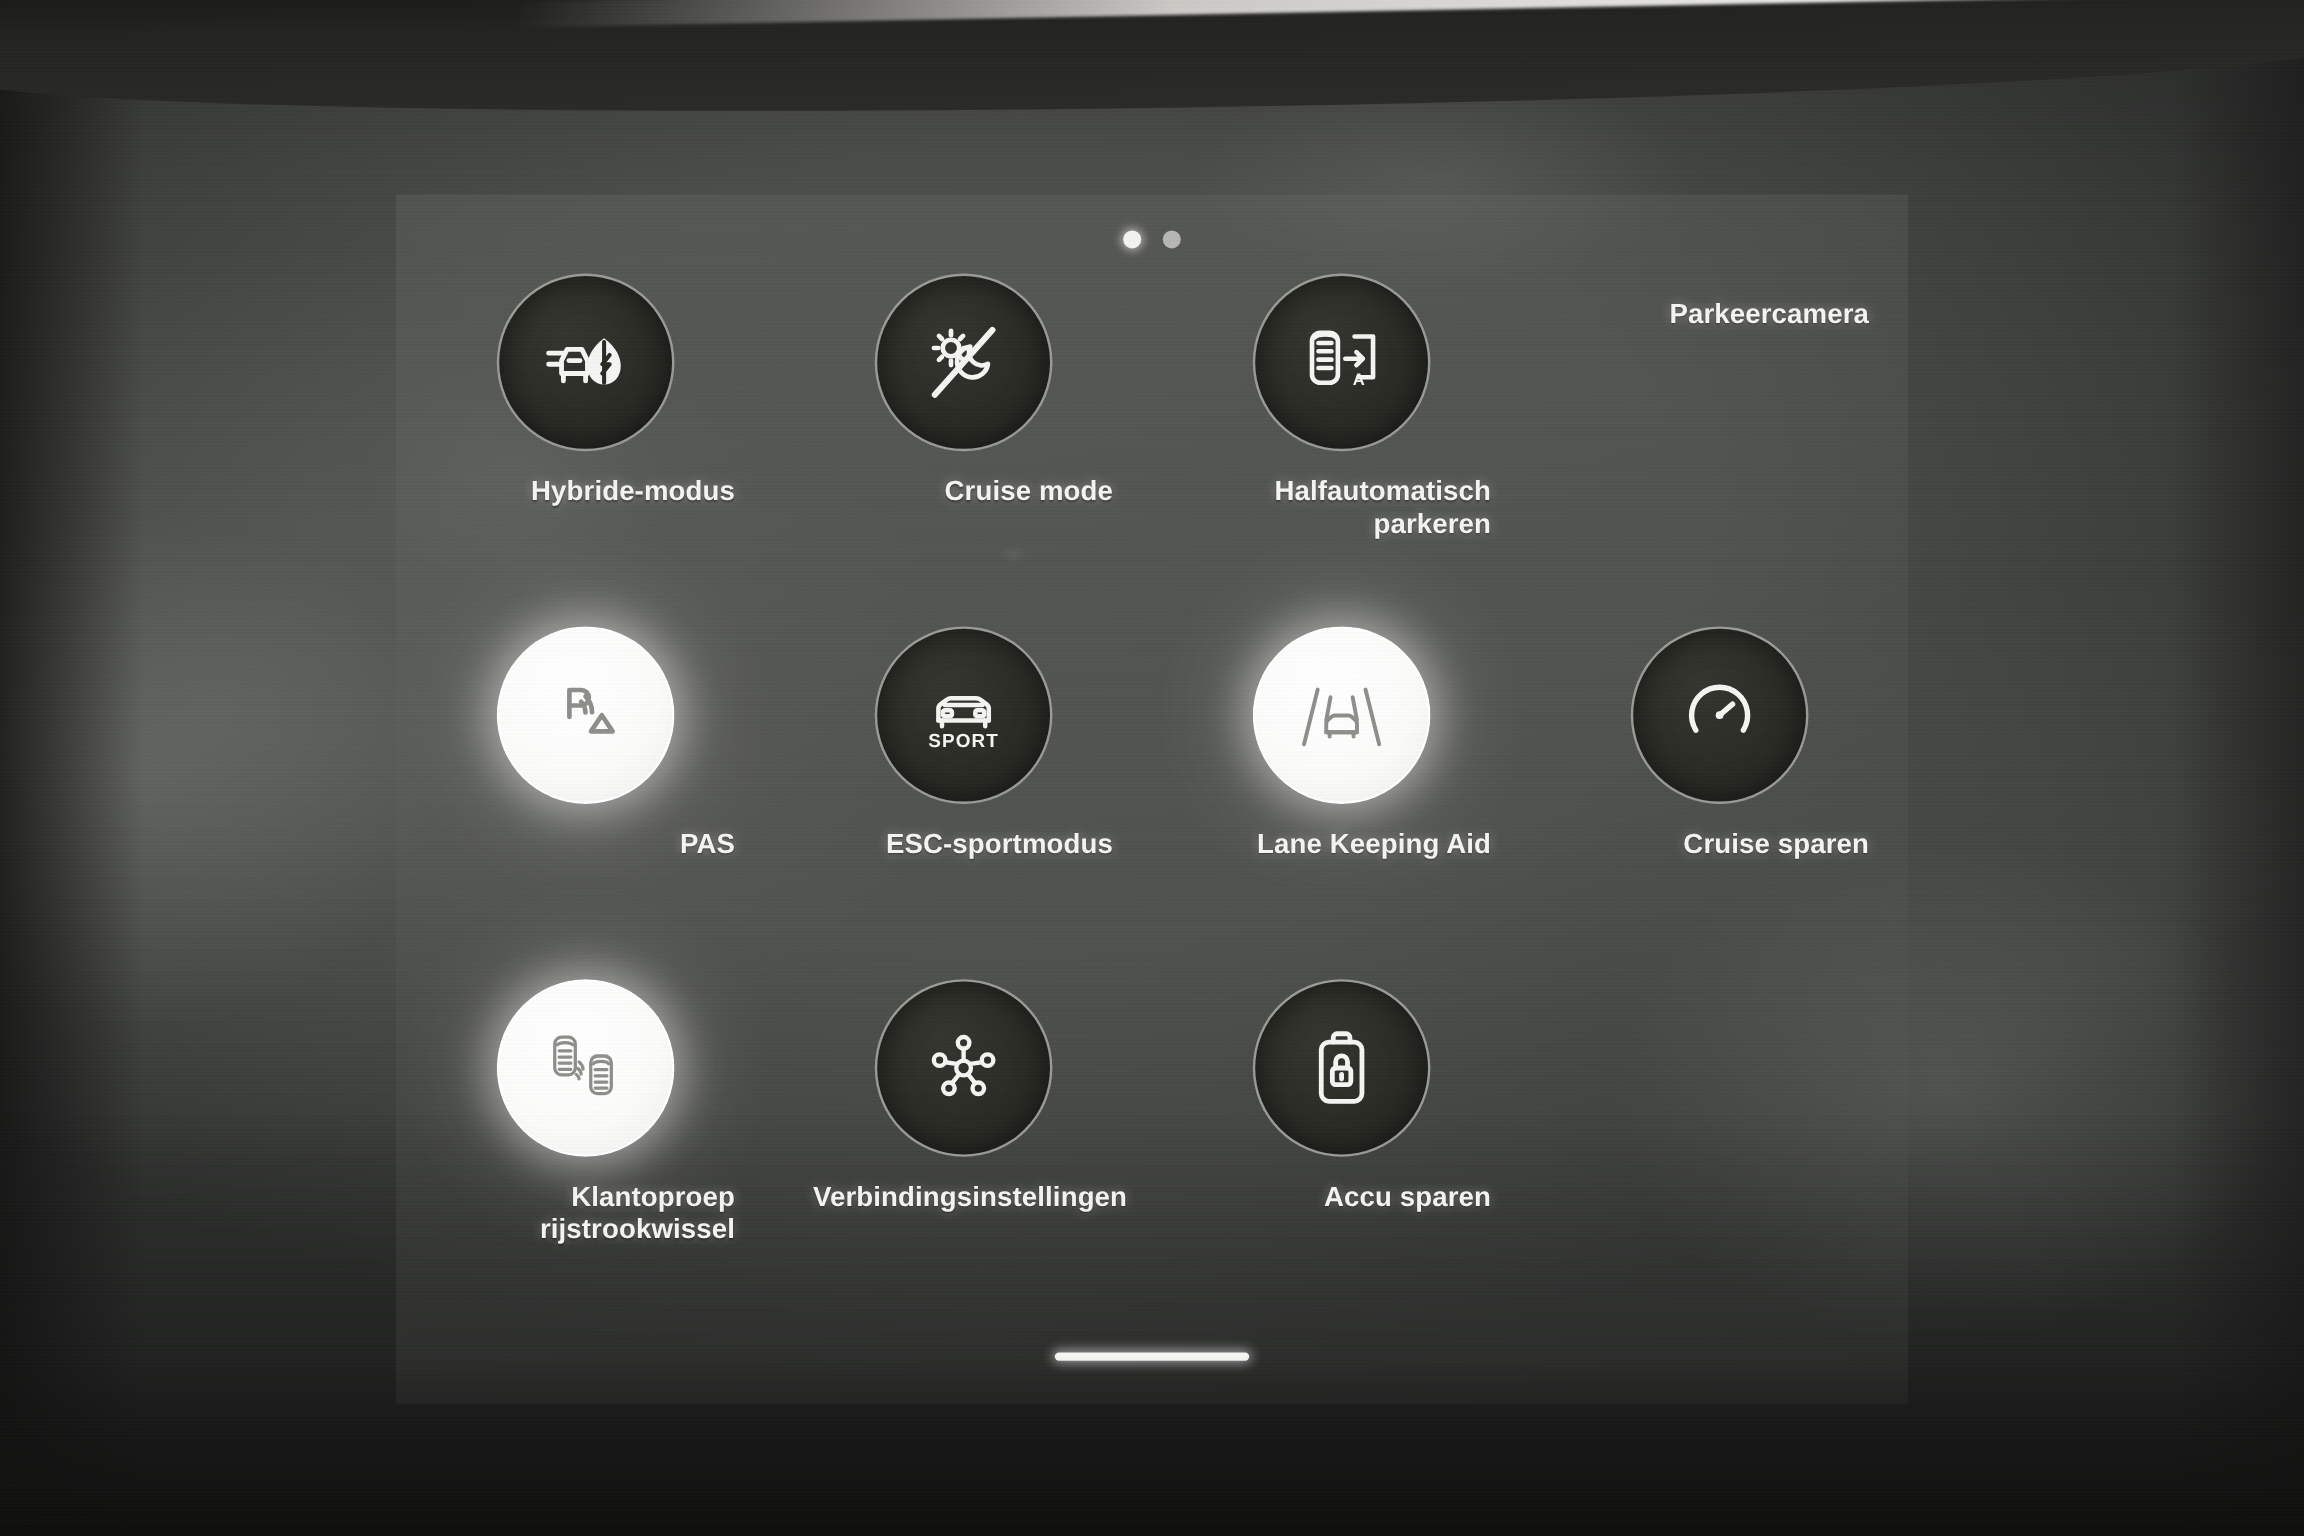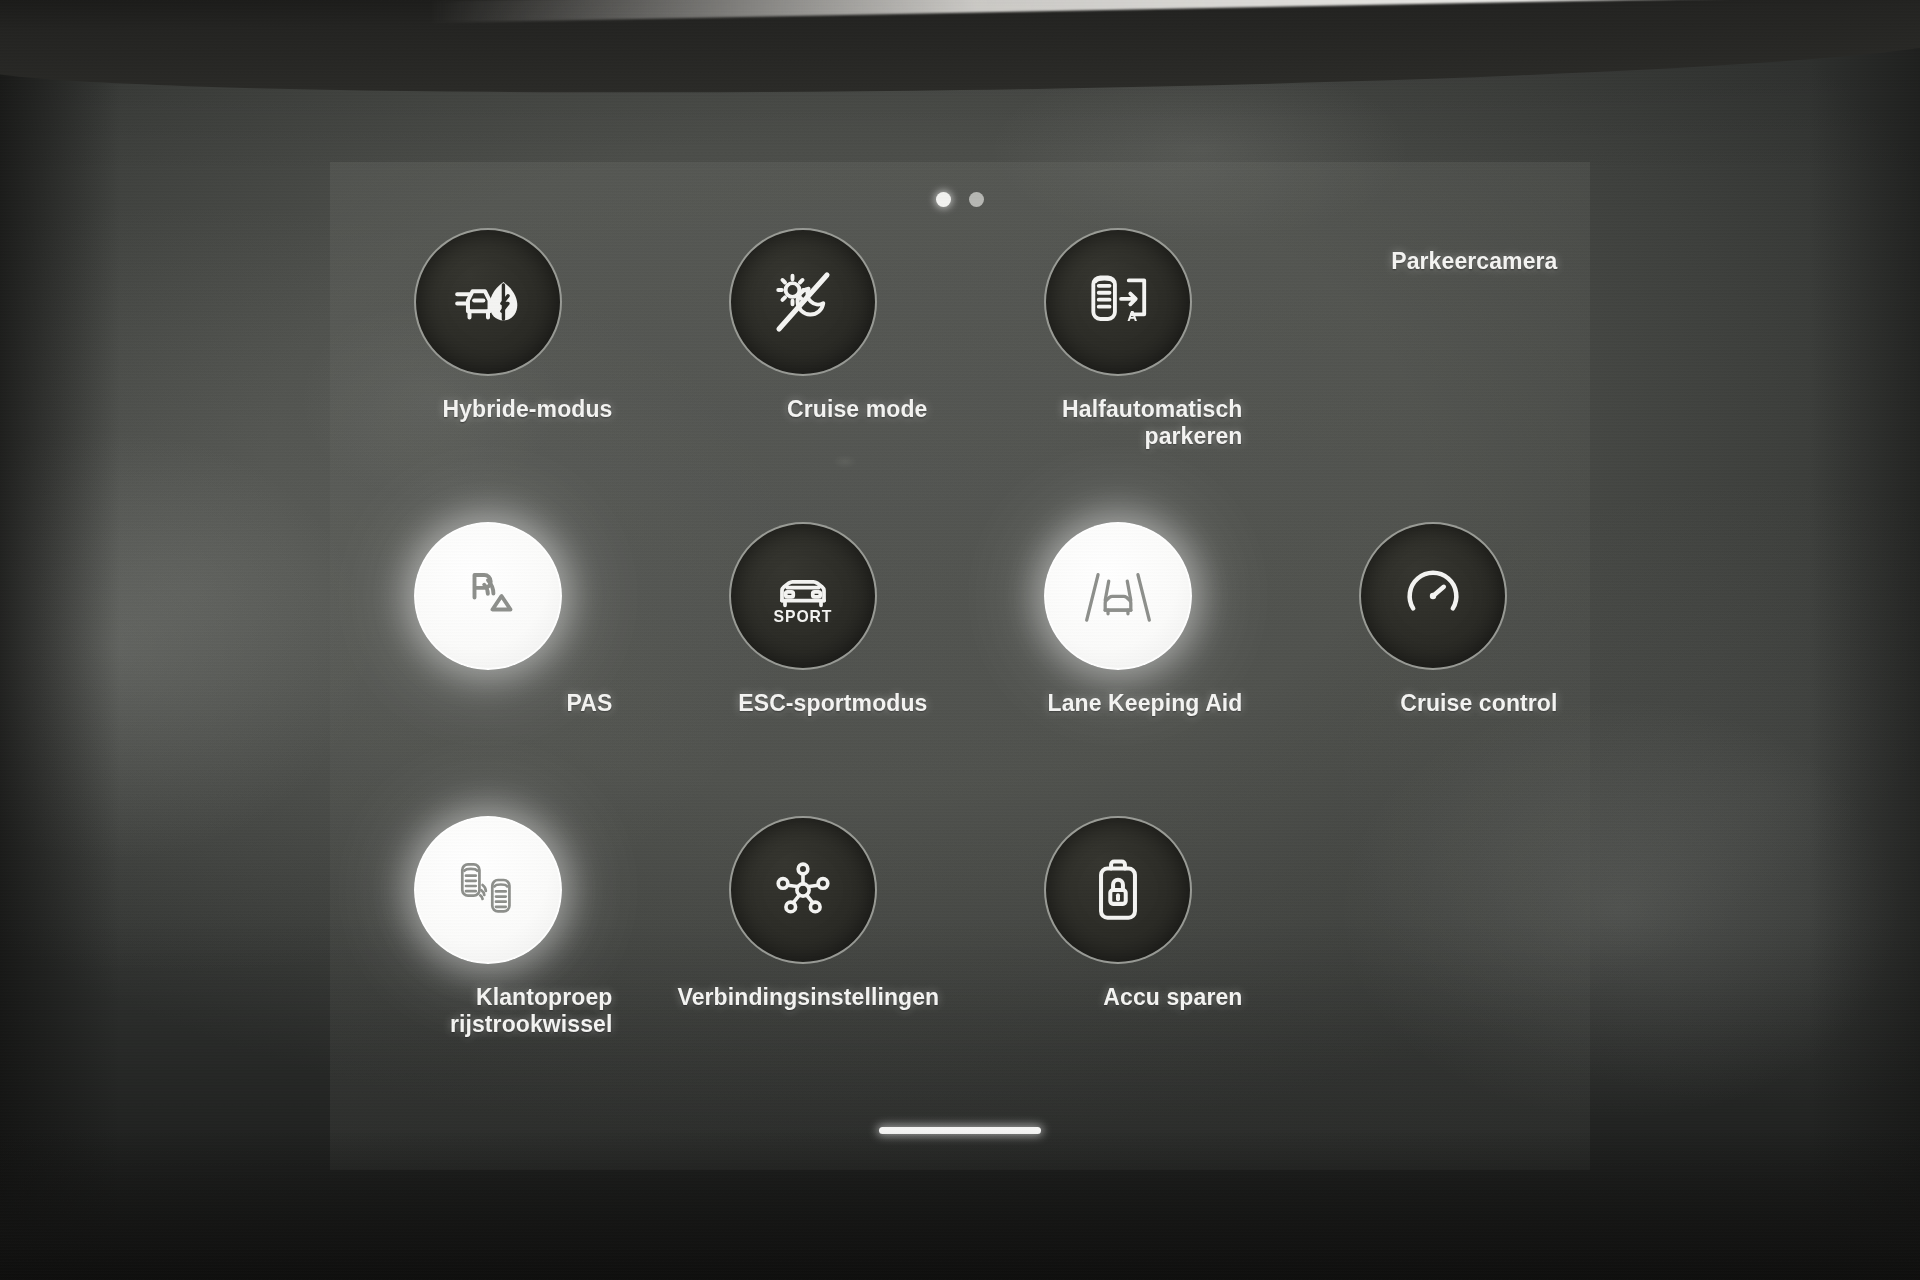--- a/index.html
+++ b/index.html
@@ -300,21 +300,21 @@
         <div class="tile">
           <div class="tile-circle off">
             <span>
     <svg width="70" height="70" viewBox="0 0 48 48" stroke-width="3.1" stroke-linecap="round" stroke-linejoin="round">
       <path d="M10.4 32.5a16 16 0 1 1 27.2 0"></path>
       <path d="M24 24l7.4-6.3"></path>
       <circle cx="24" cy="24" r="2.2" fill="#f4f4f2" stroke="none"></circle>
     </svg>
             </span>
           </div>
-          <div class="tile-label">Cruise control</div>
+          <div class="tile-label">Cruise sparen</div>
         </div>
         <div class="tile">
           <div class="tile-circle on">
             <span>
     <svg width="80" height="70" viewBox="0 0 56 46" stroke-width="1.9" stroke-linecap="round" stroke-linejoin="round">
       <g>
         <rect x="10" y="5" width="12" height="22" rx="4"></rect>
         <path d="M11.5 9.5c1.3-1.8 7.7-1.8 9 0"></path>
         <path d="M12.6 13h6.8M12.6 16.6h6.8M12.6 20.2h6.8M12.6 23.8h6.8"></path>
       </g>

